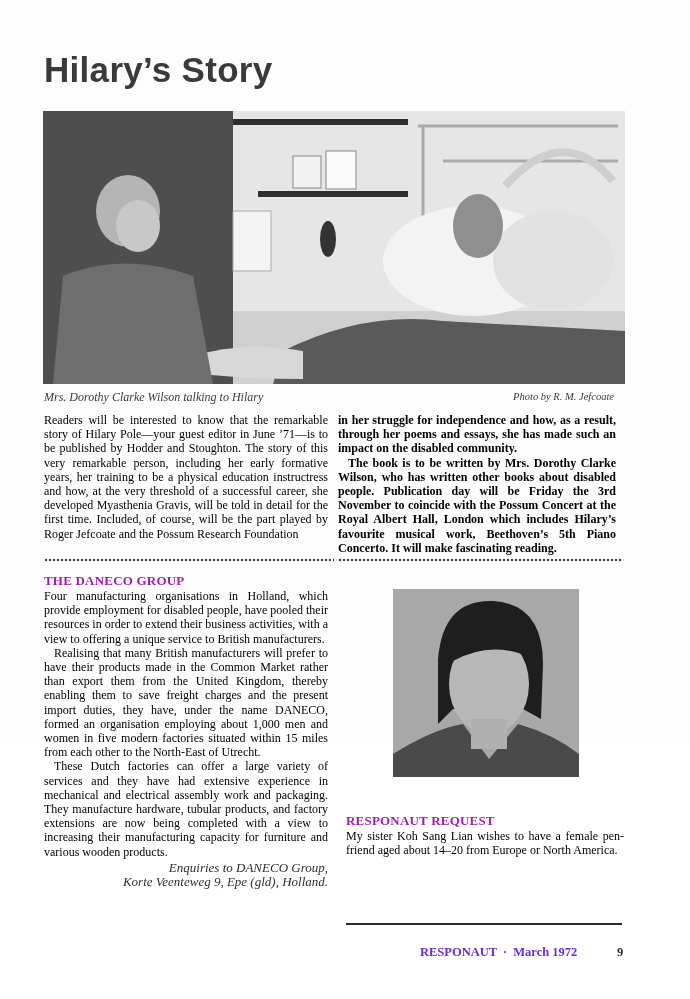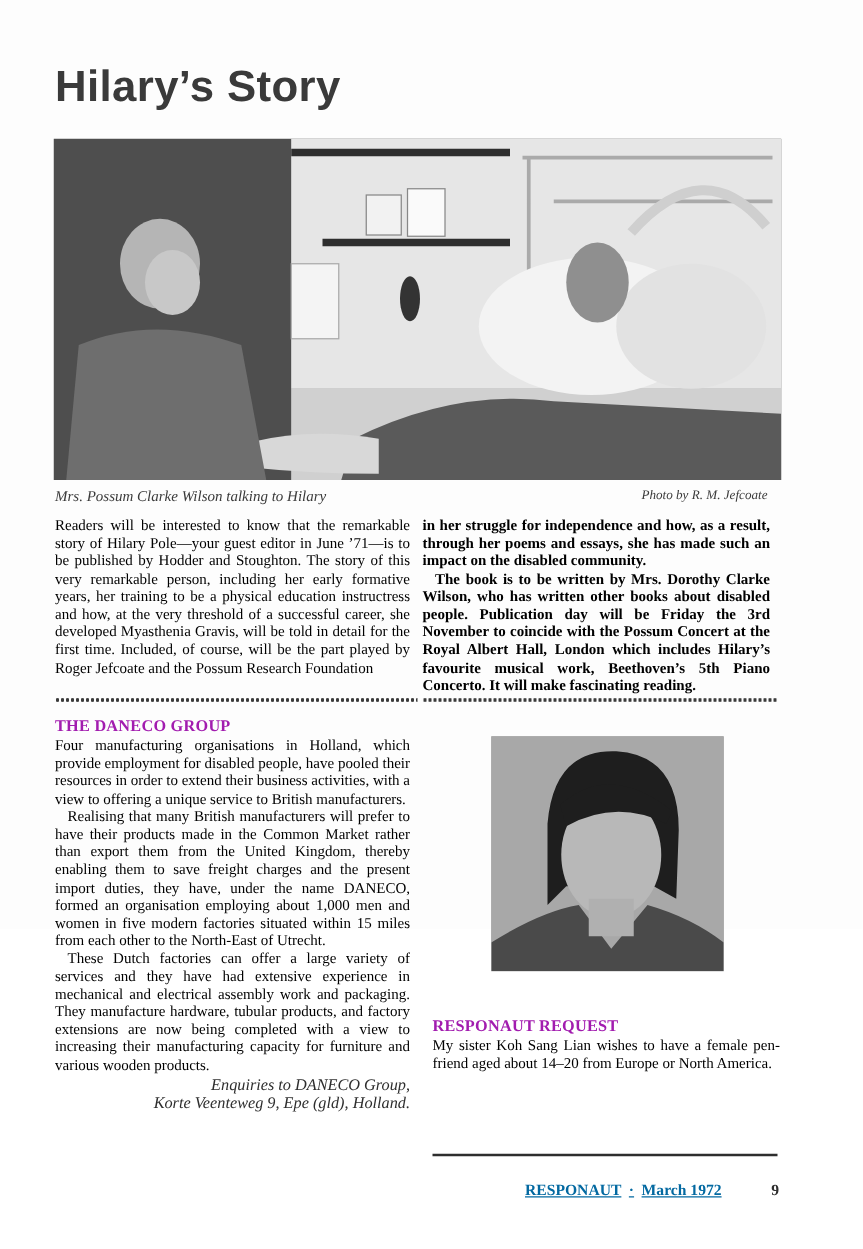--- a/index.html
+++ b/index.html
@@ -27,21 +27,21 @@
     .enquiry { font-family: "Liberation Serif", serif; font-size: 13px; line-height: 14.2px; text-align: right; color: #2e2e2e; margin: 2px 0 0 0; }
     .enquiry i { font-style: italic; }
 
     .photo-portrait { position: absolute; left: 393px; top: 589px; width: 186px; height: 188px; background: #999; overflow: hidden; }
 
     .singapore { position: absolute; left: 346px; top: 813px; width: 278px; }
     .sig { font-family: "Liberation Serif", serif; font-size: 13px; line-height: 14.4px; text-align: right; color: #2e2e2e; margin: 0; }
     .sig i { font-style: italic; }
     .rule { position: absolute; left: 346px; top: 923px; width: 276px; height: 2px; background: #2e2e2e; }
 
-    .footer { position: absolute; left: 420px; top: 945px; font-family: "Liberation Serif", serif; font-weight: bold; font-size: 12.5px; color: #0369a1; text-decoration: underline; }
+    .footer { position: absolute; left: 420px; top: 945px; font-family: "Liberation Serif", serif; font-weight: bold; font-size: 12.5px; color: #6d28d9; }
     .footer .dot { margin: 0 6px; }
     .page-num { position: absolute; left: 617px; top: 945px; font-family: "Liberation Serif", serif; font-weight: bold; font-size: 12.5px; color: #2e2e2e; }
   </style>
 </head>
 <body>
 
 <div class="page">
 
   <h1 class="title">Hilary’s Story</h1>
 
@@ -63,21 +63,21 @@
       <ellipse cx="510" cy="150" rx="60" ry="50" fill="#e2e2e2"></ellipse>
       <ellipse cx="435" cy="115" rx="25" ry="32" fill="#8f8f8f"></ellipse>
       <path d="M240 240 Q320 200 400 210 L582 220 L582 273 L230 273 Z" fill="#5a5a5a"></path>
       <path d="M150 245 Q200 230 260 240 L260 268 Q200 268 150 262 Z" fill="#d8d8d8"></path>
       <ellipse cx="85" cy="100" rx="32" ry="36" fill="#b5b5b5"></ellipse>
       <ellipse cx="95" cy="115" rx="22" ry="26" fill="#c8c8c8"></ellipse>
       <path d="M20 165 Q80 140 150 165 L170 273 L10 273 Z" fill="#6e6e6e"></path>
     </svg>
   </div>
 
-  <div class="caption-left">Mrs. Possum Clarke Wilson talking to Hilary</div>
+  <div class="caption-left">Mrs. Dorothy Clarke Wilson talking to Hilary</div>
   <div class="caption-right">Photo by R. M. Jefcoate</div>
 
   <div class="col-left-top">
     <p class="body-text">Readers will be interested to know that the remarkable story of Hilary Pole—your guest editor in June ’71—is to be published by Hodder and Stoughton. The story of this very remarkable person, including her early formative years, her training to be a physical education instructress and how, at the very threshold of a successful career, she developed Myasthenia Gravis, will be told in detail for the first time. Included, of course, will be the part played by Roger Jefcoate and the Possum Research Foundation</p>
   </div>
 
   <div class="col-right-top">
     <p class="body-text">in her struggle for independence and how, as a result, through her poems and essays, she has made such an impact on the disabled community.</p>
     <p class="body-text indent">The book is to be written by Mrs. Dorothy Clarke Wilson, who has written other books about disabled people. Publication day will be Friday the 3rd November to coincide with the Possum Concert at the Royal Albert Hall, London which includes Hilary’s favourite musical work, Beethoven’s 5th Piano Concerto. It will make fascinating reading.</p>
   </div>

